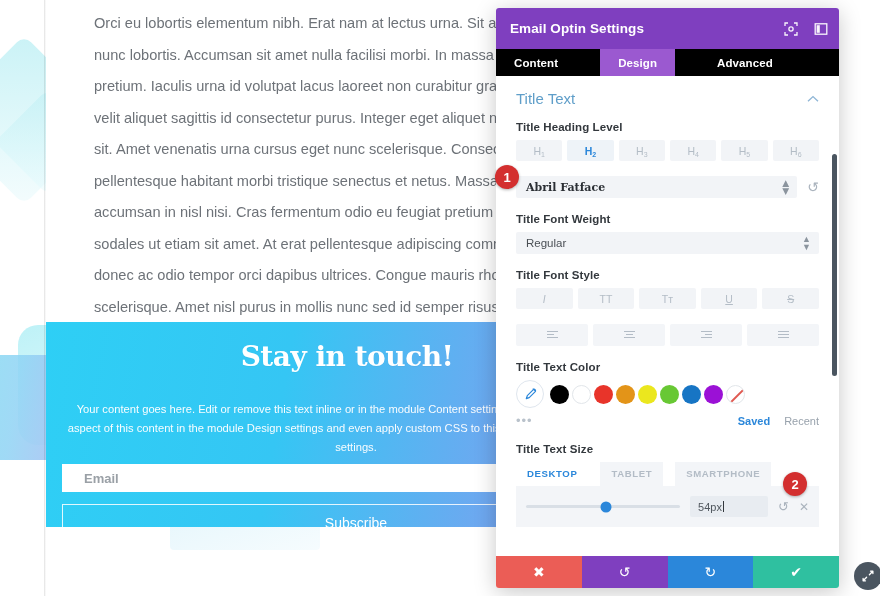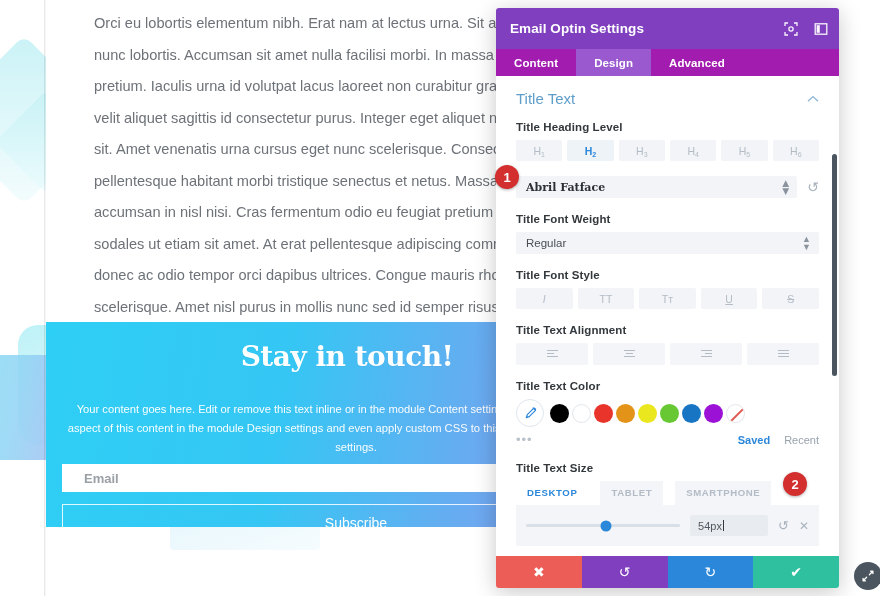--- a/index.html
+++ b/index.html
@@ -118,21 +118,21 @@
   }
   .panel-header {
     background:#7f3fbf; height:41px; flex:0 0 41px;
     display:flex; align-items:center; padding:0 14px;
     position:relative;
   }
   .panel-title { color:#fff; font-size:13.5px; font-weight:bold; letter-spacing:.1px; }
   .panel-header-icons { position:absolute; right:10px; top:0; height:41px; display:flex; align-items:center; gap:14px; }
   .hdr-icon { width:16px; height:16px; opacity:.95; display:flex; align-items:center; justify-content:center; cursor:pointer; }
 
-  .panel-tabs { background:#a21caf; height:27px; flex:0 0 27px; display:flex; align-items:stretch; }
+  .panel-tabs { background:#000000; height:27px; flex:0 0 27px; display:flex; align-items:stretch;gap:24px; }
   .ptab {
     padding:0 18px; display:flex; align-items:center;
     color:#ffffff; font-size:11.5px; font-weight:bold; cursor:pointer;
     letter-spacing:.1px;
   }
   .ptab.active { background:#9b59d0; }
 
   .panel-body {
     flex:1 1 auto; background:#ffffff; position:relative;
     overflow:hidden; padding: 16px 0 0 0;
@@ -389,21 +389,20 @@
             <div class="seg">
                 <u>U</u>
               </div>
             <div class="seg">
                 <s>S</s>
               </div>
           </div>
         </div>
 
         <div class="field">
-          <div class="field-label">Title Text Alignment</div>
           <div class="align-group">
             <div class="align-seg">
               <svg width="13" height="10" viewBox="0 0 13 10">
                   <g stroke="#b3bcc6" stroke-width="1.1">
                     <path d="M1 1.5h11M1 4.5h7M1 7.5h11"></path>
                   </g>
                 </svg>
             </div>
             <div class="align-seg">
               <svg width="13" height="10" viewBox="0 0 13 10">

